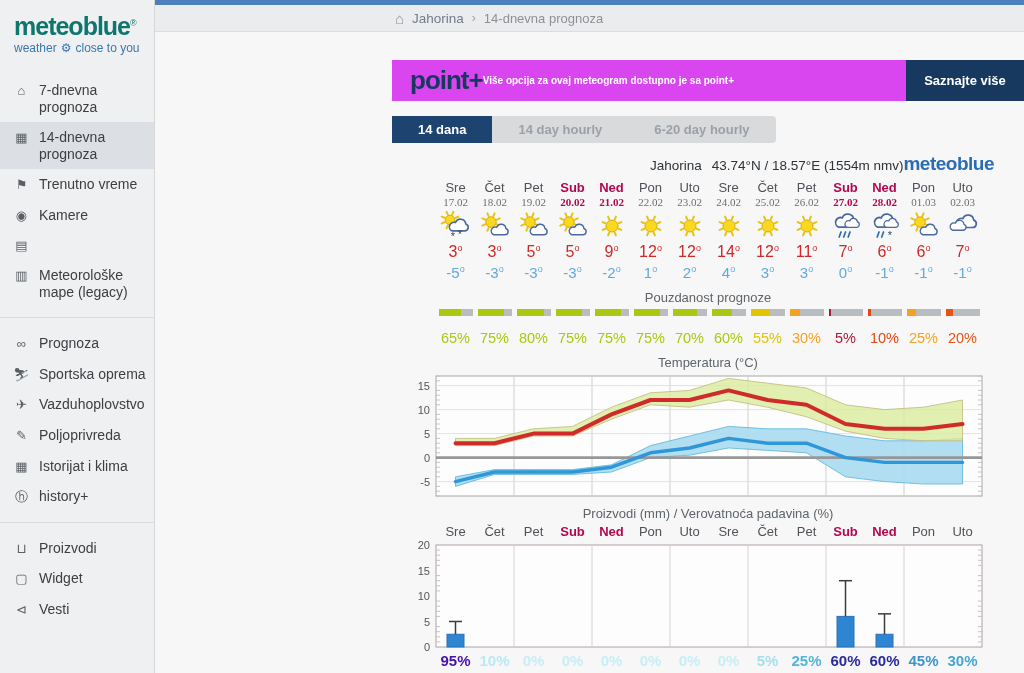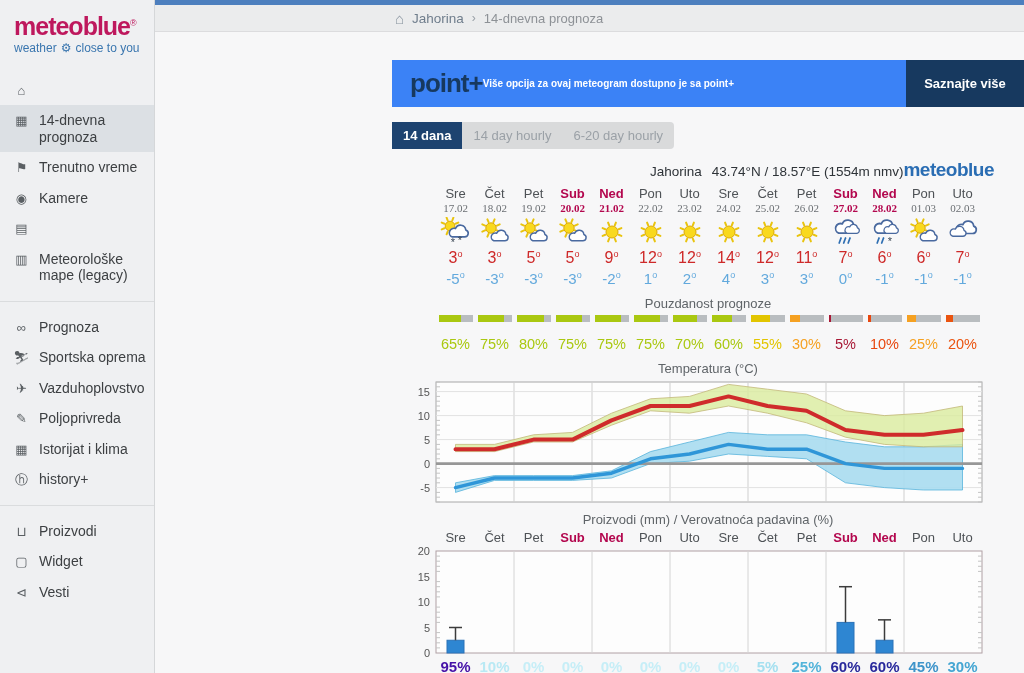--- a/index.html
+++ b/index.html
@@ -16,42 +16,42 @@
   .crumb { margin-left:240px; display:flex; gap:8px; align-items:center; font-size:13px; }
   .crumb .home { color:#8a95a0; font-size:15px; line-height:1; }
   .crumb a.loc { color:#6f7d8c; text-decoration:none; }
   .crumb .sep { color:#9aa1a8; font-size:12px; }
   .crumb .cur { color:#8d9196; }
 
   
   .sidebar { position:absolute; left:0; top:0; width:155px; height:673px; background:#eff0f2;
              border-right:1px solid #d5d7d9; }
   .logo { padding:14px 0 8px 14px; }
-  .logo .brand { font-size:25px; font-weight:bold; color:#be185d; letter-spacing:-1px; line-height:1; }
+  .logo .brand { font-size:25px; font-weight:bold; color:#0f766e; letter-spacing:-1px; line-height:1; }
   .logo .brand sup { font-size:9px; font-weight:normal; }
   .logo .tag { font-size:12px; color:#3a76af; margin-top:2px; display:flex; gap:4px; align-items:center; }
   .nav { margin-top:12px; }
   .item { display:flex; gap:9px; padding:7px 6px 7px 13px; font-size:14px; color:#3d4043;
           align-items:flex-start; cursor:pointer; line-height:1.18; }
   .item .ic { width:17px; flex:none; text-align:center; color:#5a5f63; font-size:13px; margin-top:1px; }
   .item.active { background:#dce0e4; }
   .divider { height:1px; background:#dadcde; margin:10px 0; }
 
   
   .main { position:absolute; left:392px; top:60px; width:632px; }
-  .banner { height:47px; background:#3b82f6; display:flex; align-items:center; cursor:pointer; }
+  .banner { height:41px; background:#d946ef; display:flex; align-items:center; cursor:pointer; }
   .banner .pbrand { font-size:26px; font-weight:bold; color:#17395f; margin-left:18px; letter-spacing:-1px; }
   .banner .msg { flex:1; text-align:left; color:#fff; font-weight:bold; font-size:10px; }
   .banner .btn { width:118px; align-self:stretch; background:#17395f; color:#fff; font-weight:bold;
                  font-size:13px; display:flex; align-items:center; justify-content:center; cursor:pointer; }
 
   .tabs { display:flex; margin-top:15px; font-size:13px; }
-  .tab { padding:6px 11px; cursor:pointer; white-space:nowrap; }
+  .tab { padding:6px 26px; cursor:pointer; white-space:nowrap; }
   .tab.active { background:#1d4370; color:#fff; font-weight:bold; }
-  .tab.inactive { background:#d9dadb; color:#9ba1a7; }
+  .tab.inactive { background:#d9dadb; color:#9ba1a7;font-weight:bold; }
   .tab.last { border-radius:0 4px 4px 0; }
 
   .mg-head { display:flex; justify-content:flex-end; align-items:baseline; margin-top:10px; padding:0 30px 0 23px; }
   .loc { font-size:13.5px; color:#2e3338; }
   .loc .nm { margin-right:10px; }
   .mb-brand { font-size:19px; font-weight:bold; color:#2a6db3; letter-spacing:-0.5px; }
 
   .grid-row { display:flex; margin-left:44px; width:546px; }
   .daycol { width:39px; text-align:center; }
   .dname { font-size:13px; color:#4e5256; }
@@ -94,20 +94,21 @@
     <div class="brand"><span>meteoblue</span><sup>®</sup></div>
     <div class="tag">
       <span>weather</span>
       <span>⚙</span>
       <span>close to you</span>
     </div>
   </div>
   <nav class="nav" id="sidebar-nav">
       <div class="item">
         <span class="ic">⌂</span>
+        <span>7-dnevna prognoza</span>
       </div>
       <div class="item active">
         <span class="ic">▦</span>
         <span>14-dnevna prognoza</span>
       </div>
       <div class="item">
         <span class="ic">⚑</span>
         <span>Trenutno vreme</span>
       </div>
       <div class="item">

